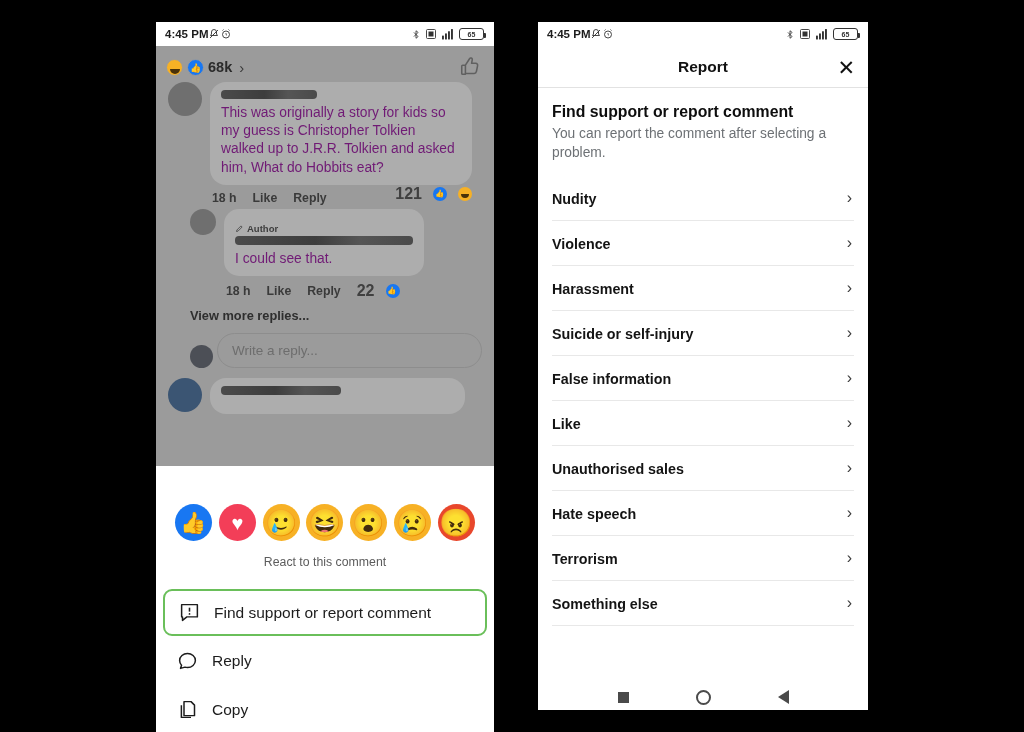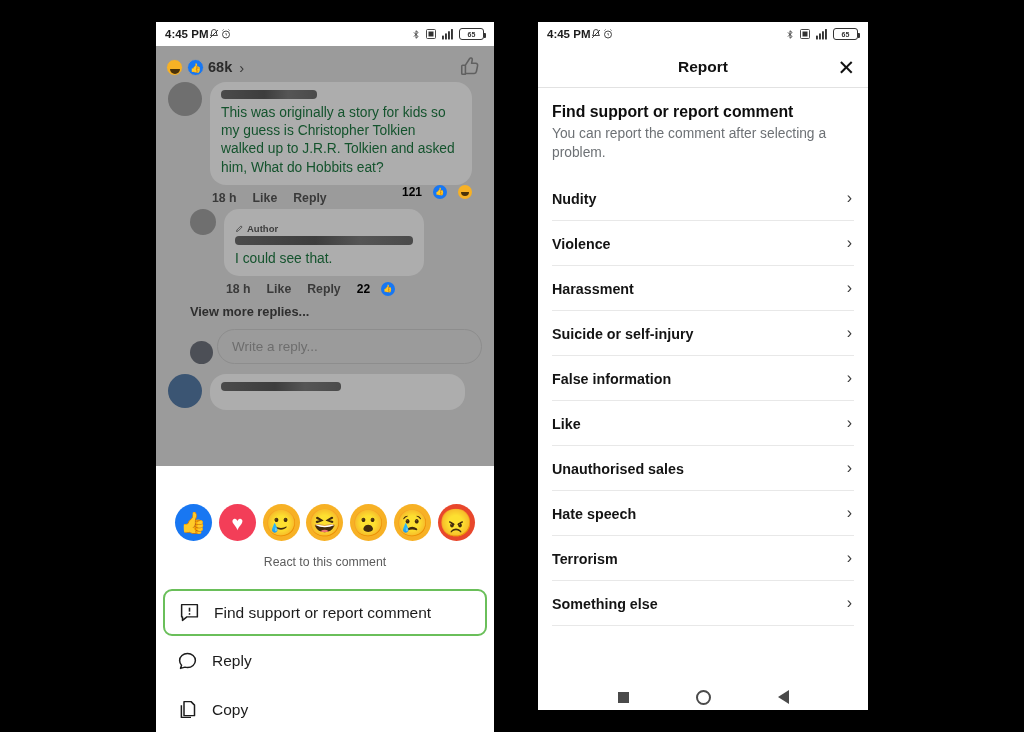--- a/index.html
+++ b/index.html
@@ -84,31 +84,31 @@
   }
   .bubble.nested-b { max-width: 210px; padding-top: 14px; border-radius: 15px; }
   .redact {
     height: 9px; border-radius: 4px; margin: 2px 0 5px 0;
     background: linear-gradient(90deg,#4b4b4b,#3d3d3d 45%,#555 70%,#4a4a4a);
     filter: blur(0.7px);
   }
   .redact.w1 { width: 96px; }
   .redact.w2 { width: 178px; }
   .redact.w3 { width: 120px; }
-  .cmt-text { font-size: 13.8px; line-height: 18.2px; color: #14532d; }
+  .cmt-text { font-size: 13.8px; line-height: 18.2px; color: #701a75; }
   .author-tag {
     display: flex; align-items: center; gap: 3px; font-size: 9.5px;
     font-weight: bold; color: #3d3d3d; margin-bottom: 1px;
   }
   .meta {
     display: flex; align-items: center; gap: 16px;
     padding: 6px 0 0 2px; font-size: 12.3px; font-weight: bold; color: #3a3a3a;
   }
   .meta-row { display: flex; align-items: flex-start; justify-content: space-between; }
-  .meta-count { display: flex; align-items: center; gap: 11px; font-size: 12px; font-weight: bold; color: #000000; }
+  .meta-count { display: flex; align-items: center; gap: 11px; font-size: 16px; font-weight: bold; color: #404040; }
   .mini-emoji { width: 14px; height: 14px; border-radius: 50%; display: inline-block; }
   .me-like { background: #1877f2; position: relative; }
   .me-like::before { content: "\1F44D"; position: absolute; inset: 0; color: #fff; font-size: 7.5px; line-height: 14px; text-align: center; }
   .me-haha { background: #f7b125; position: relative; }
   .me-haha::before { content: ""; position: absolute; left: 2.5px; top: 7.5px; width: 8px; height: 4px; background: #4a3209; border-radius: 0 0 5px 5px; }
   .view-more { font-size: 12.8px; font-weight: bold; color: #2e2e2e; padding: 8px 0 0 34px; }
   .reply-row { display: flex; align-items: flex-end; gap: 4px; padding: 10px 12px 0 34px; }
   .reply-box {
     flex: 1; border: 1.2px solid #8d8d8d; border-radius: 19px;
     padding: 9px 14px; font-size: 13.5px; color: #6d6d6d; background: transparent;

